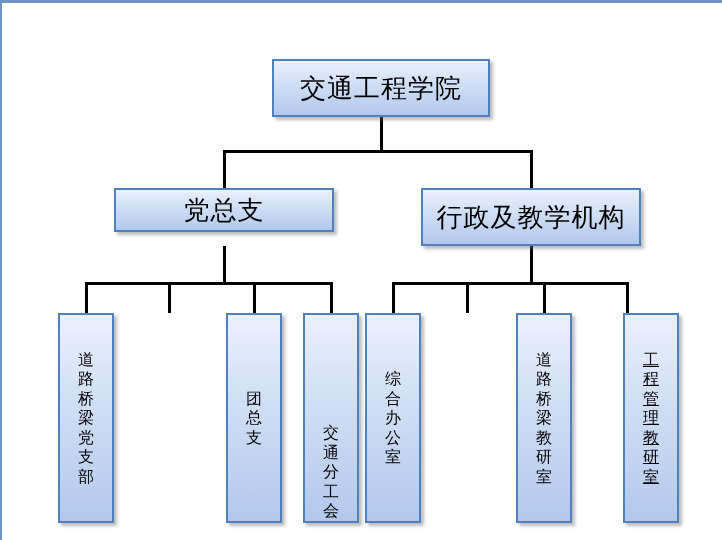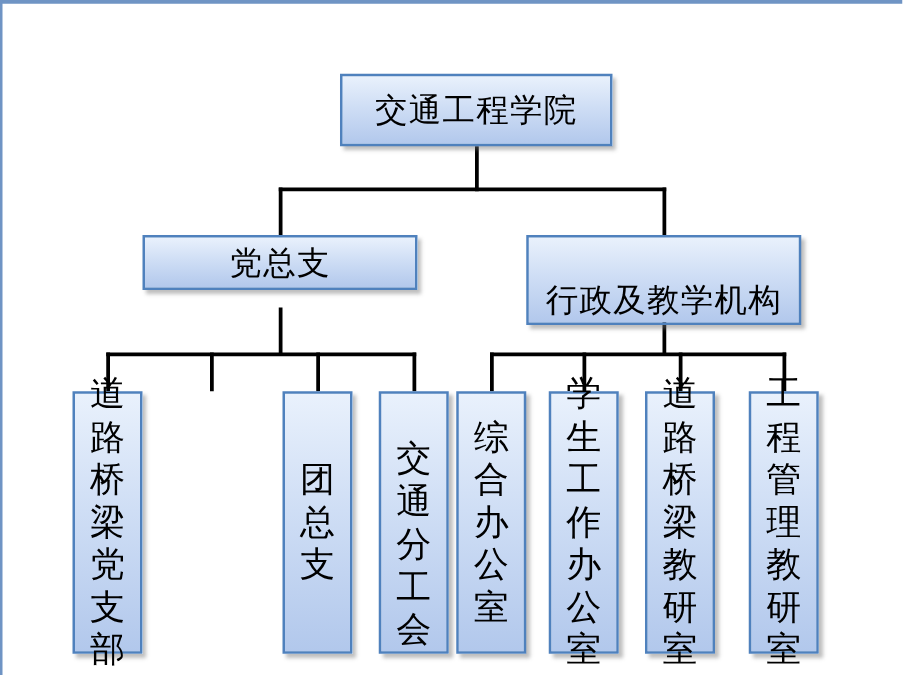--- a/index.html
+++ b/index.html
@@ -28,21 +28,21 @@
     position:absolute;
     border:2px solid var(--node-border);
     background:linear-gradient(180deg,var(--fill-top) 0%,var(--fill-mid) 45%,var(--fill-bottom) 100%);
     box-shadow:3px 3px 3px rgba(110,110,110,0.45);
     display:flex;
     align-items:center;
     justify-content:center;
     text-align:center;
   }
   .node.h{font-size:26px;letter-spacing:1px;}
-  .node.v{width:56px;height:210px;font-size:28px;}
+  .node.v{width:56px;height:210px;font-size:16px;}
   .node.v .label{
     width:1em;
     line-height:1.22;
     word-break:break-all;
     text-align:center;
   }
 </style>
 </head>
 <body>
 
@@ -70,40 +70,37 @@
   <div class="line" style="left:542.5px;top:281.5px;width:3px;height:31.5px;"></div>
   <div class="line" style="left:625.5px;top:281.5px;width:3px;height:31.5px;"></div>
 
   <div class="node h" style="left:272px;top:59px;width:218px;height:58px;">
     <span class="label">交通工程学院</span>
   </div>
 
   <div class="node h" style="left:114px;top:188px;width:220px;height:44px;">
     <span class="label">党总支</span>
   </div>
-  <div class="node h" style="left:421px;top:188px;width:220px;height:72px;align-items:flex-end;">
+  <div class="node h" style="left:421px;top:188px;width:220px;height:58px;">
     <span class="label">行政及教学机构</span>
   </div>
 
   <div class="node v" style="left:58px;top:313px;">
     <span class="label">道路桥梁党支部</span>
   </div>
   <div class="node v" style="left:226px;top:313px;">
     <span class="label">团总支</span>
   </div>
   <div class="node v" style="left:303px;top:313px;align-items:flex-end;">
     <span class="label">交通分工会</span>
   </div>
 
   <div class="node v" style="left:365px;top:313px;">
     <span class="label">综合办公室</span>
   </div>
-  <div class="node v" style="left:439px;top:313px;">
-    <span class="label">学生工作办公室</span>
-  </div>
   <div class="node v" style="left:516px;top:313px;align-items:center;">
     <span class="label">道路桥梁教研室</span>
   </div>
-  <div class="node v" style="left:599px;top:313px;">
+  <div class="node v" style="left:623px;top:313px;text-decoration:underline;">
     <span class="label">工程管理教研室</span>
   </div>
 
 </div>
 
 </body></html>

